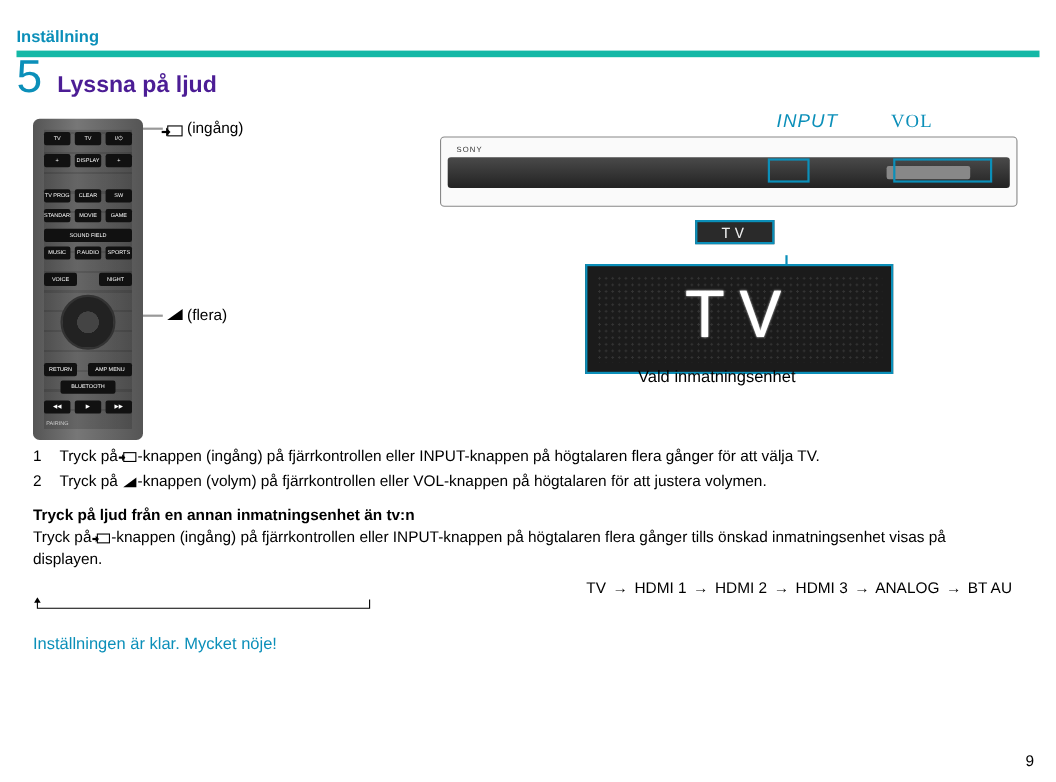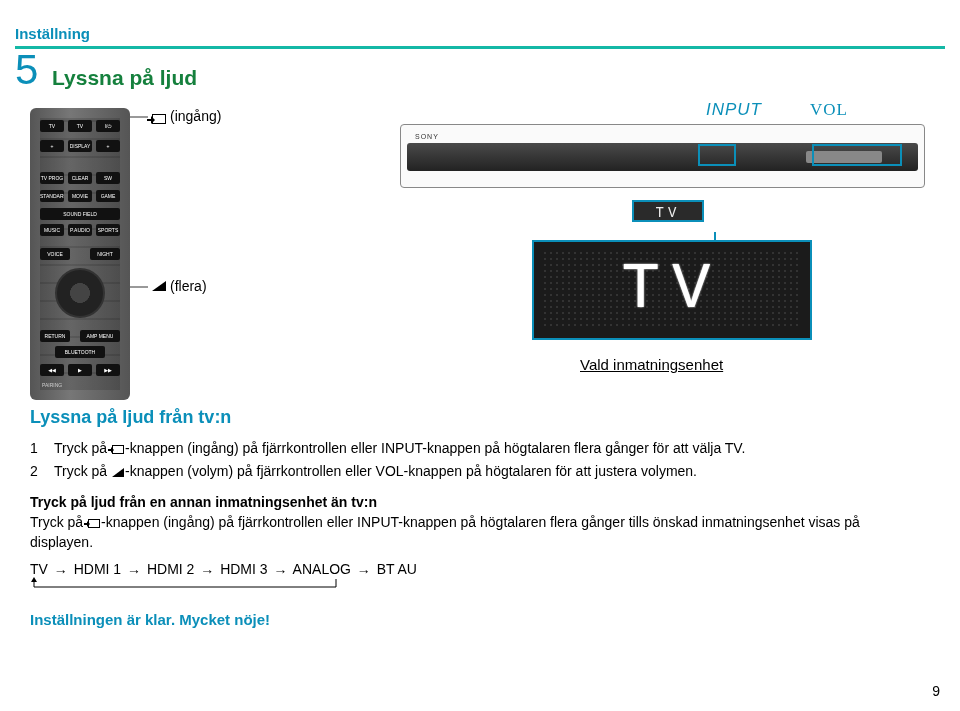--- a/index.html
+++ b/index.html
@@ -9,41 +9,41 @@
     height: 711px;
     background: #fff;
     position: relative;
     color: #000;
   }
   .header-bar {
     position: absolute;
     top: 25px;
     left: 15px;
     right: 15px;
-    border-bottom: 3px solid #14b8a6;
+    border-bottom: 6px solid #14b8a6;
   }
   .header-title {
     color: #0b8fb9;
     font-weight: bold;
     font-size: 15px;
     padding-bottom: 4px;
   }
   .step-number {
     position: absolute;
     top: 46px;
     left: 15px;
     color: #0b8fb9;
     font-size: 42px;
     font-weight: normal;
   }
   .step-title {
     position: absolute;
     top: 66px;
     left: 52px;
-    color: #15803d;
+    color: #4c1d95;
     font-size: 21px;
     font-weight: bold;
   }
   
   .remote {
     position: absolute;
     top: 108px;
     left: 30px;
     width: 100px;
     height: 292px;
@@ -289,24 +289,23 @@
   }
   .tv-big-link {
     position:absolute;
     top: 232px;
     left: 714px;
     width:2px; height:8px;
     background:#0b8fb9;
   }
   .vald-label {
     position: absolute;
-    top: 356px;
+    top: 334px;
     left: 580px;
     font-size: 15px;
-    text-decoration: underline;
   }
   
   .body-block {
     position: absolute;
     top: 404px;
     left: 30px;
     right: 40px;
     font-size: 14px;
     line-height: 1.45;
   }
@@ -354,31 +353,32 @@
     width:0;height:0;
     border-style:solid;
     border-width:0 0 9px 12px;
     border-color:transparent transparent #000 transparent;
     margin:0 1px;
   }
   .arrow { margin: 0 2px; }
   .seq-line {
     margin-top: 6px;
     font-size: 14px;
+    text-align: right;
   }
   .return-arrow {
     display:block;
     margin-top:-2px;
     font-size:13px;
     margin-left:0;
   }
   .return-arrow svg { display:block; }
   .done-line {
     color: #0b8fb9;
-    font-weight: bold;
+    font-weight: normal;
     font-size: 15px;
     margin-top: 20px;
   }
   .page-num {
     position: absolute;
     bottom: 12px;
     right: 20px;
     font-size: 14px;
   }
 </style>
@@ -464,21 +464,20 @@
 <div class="tv-small-box">TV</div>
 <div class="tv-big-link"></div>
 <div class="tv-big-box">
   <div class="dotpanel">
     <span class="tv-big-text">TV</span>
   </div>
 </div>
 <div class="vald-label">Vald inmatningsenhet</div>
 
 <div class="body-block">
-  <div class="sub-title">Lyssna på ljud från tv:n</div>
 
   <div class="num-line">
     <div class="num">1</div>
     <div>
       <span>Tryck på </span><span class="inline-icon"></span><span>-knappen (ingång) på fjärrkontrollen eller INPUT-knappen på högtalaren flera gånger för att välja TV.</span>
     </div>
   </div>
 
   <div class="num-line">
     <div class="num">2</div>

